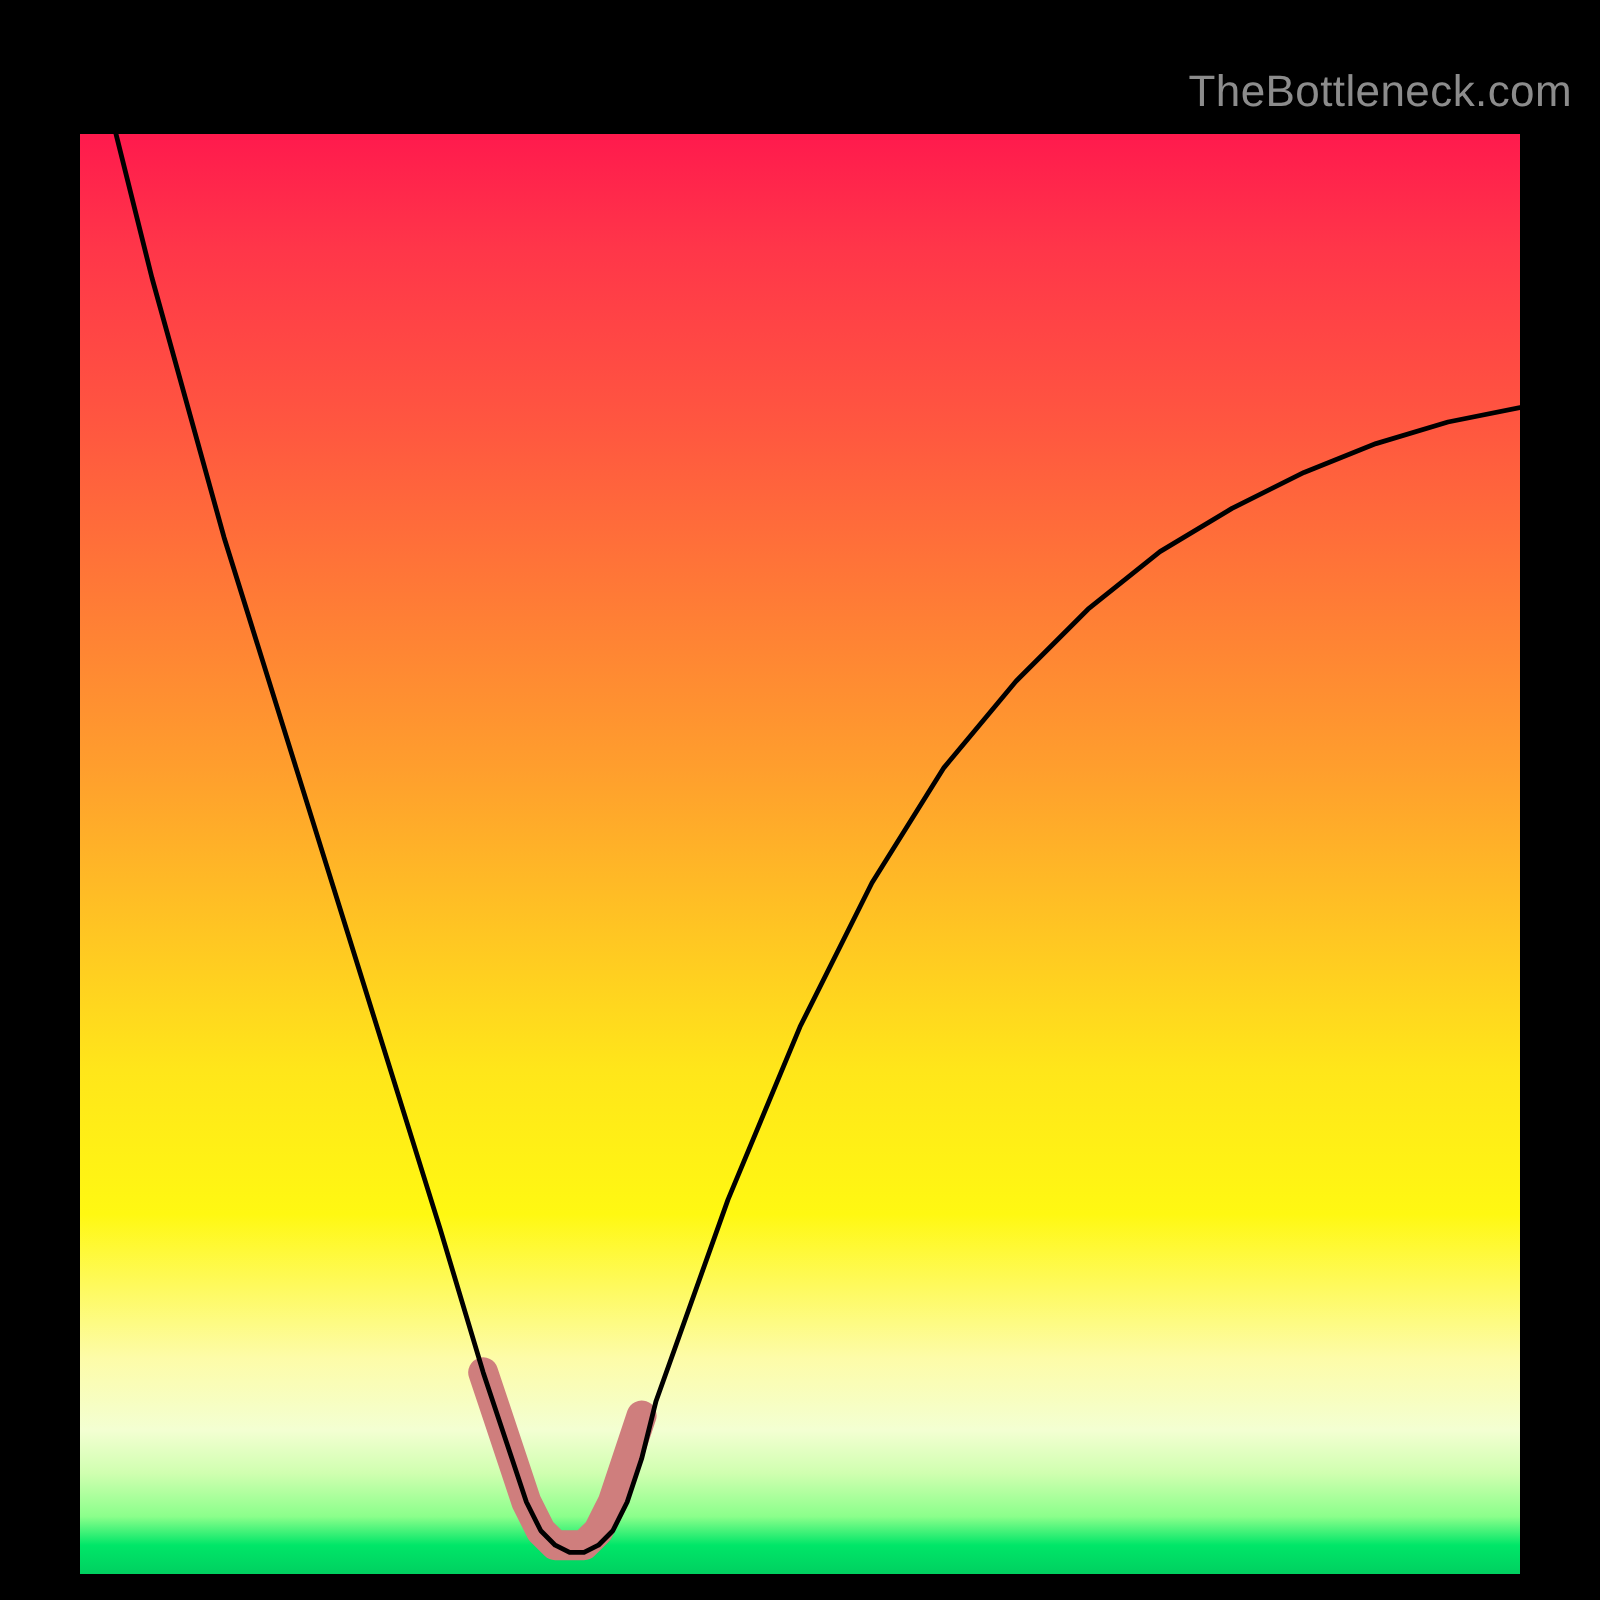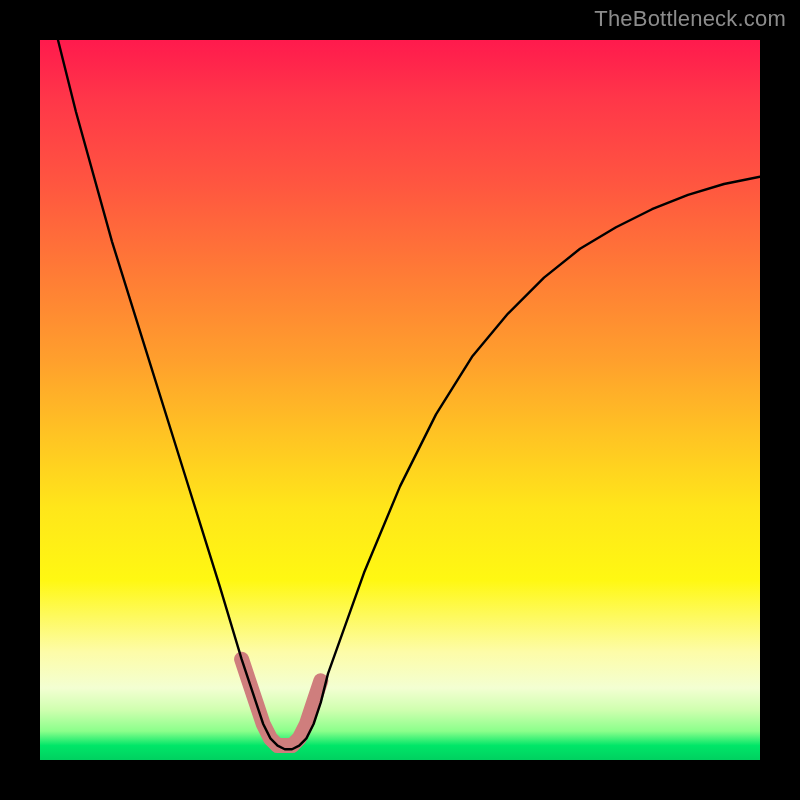--- a/index.html
+++ b/index.html
@@ -9,20 +9,21 @@
     height: 800px;
     background: #000;
     overflow: hidden;
     font-family: Arial, Helvetica, sans-serif;
   }
   .stage {
     position: relative;
     width: 800px;
     height: 617px;
     background: #000;
+    margin-top: 27px;
   }
   .plot-area {
     position: absolute;
     left: 40px;
     top: 40px;
     width: 720px;
     height: 720px;
     overflow: hidden;
   }
   .gradient {

